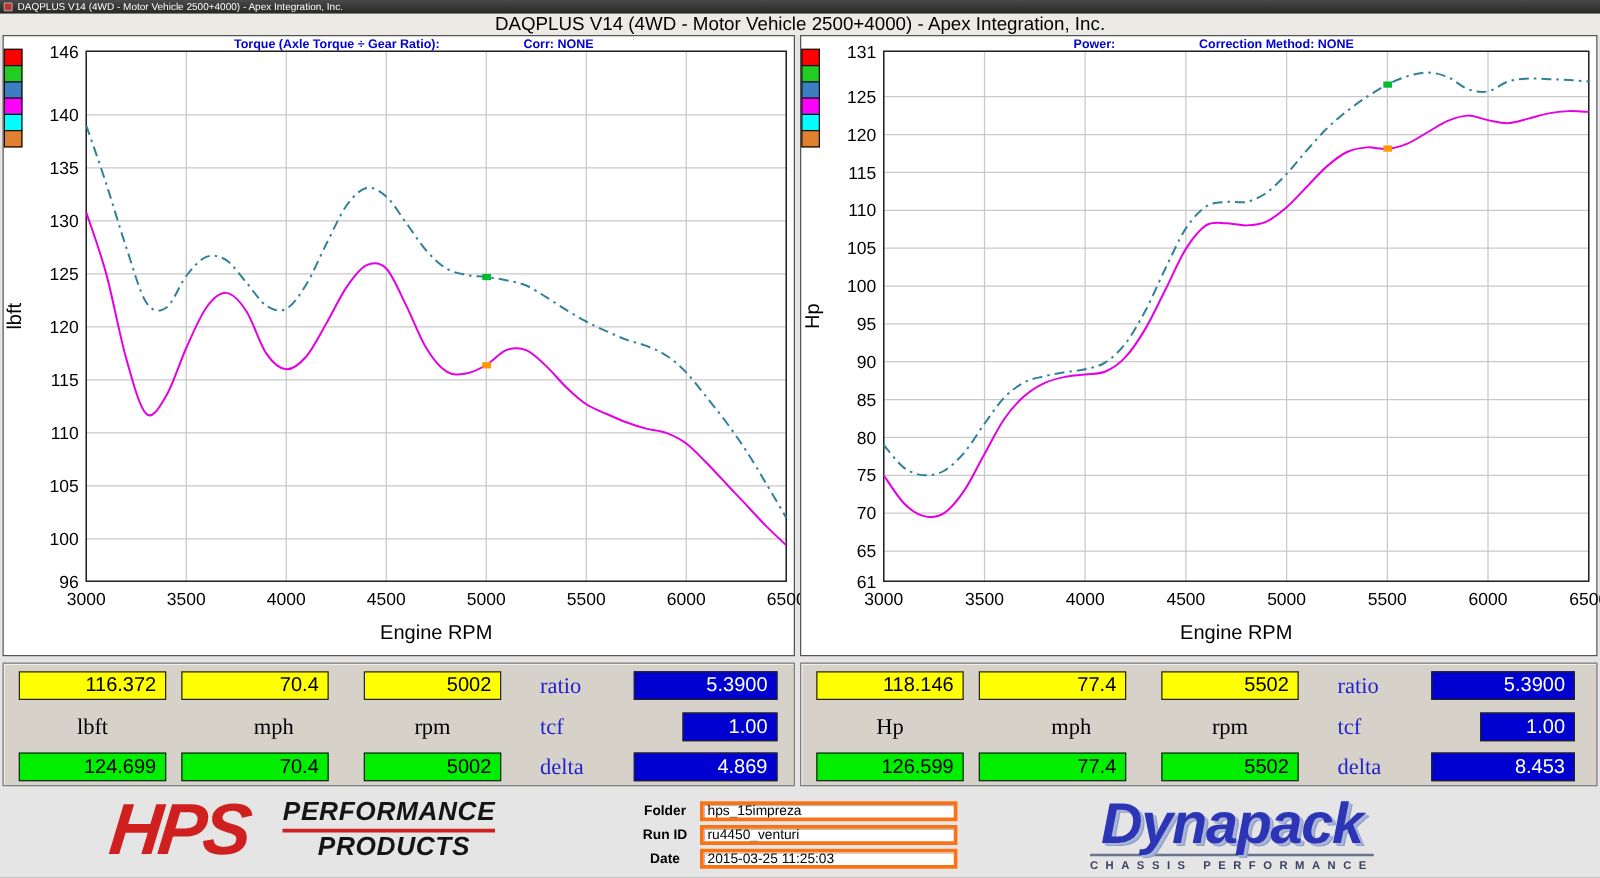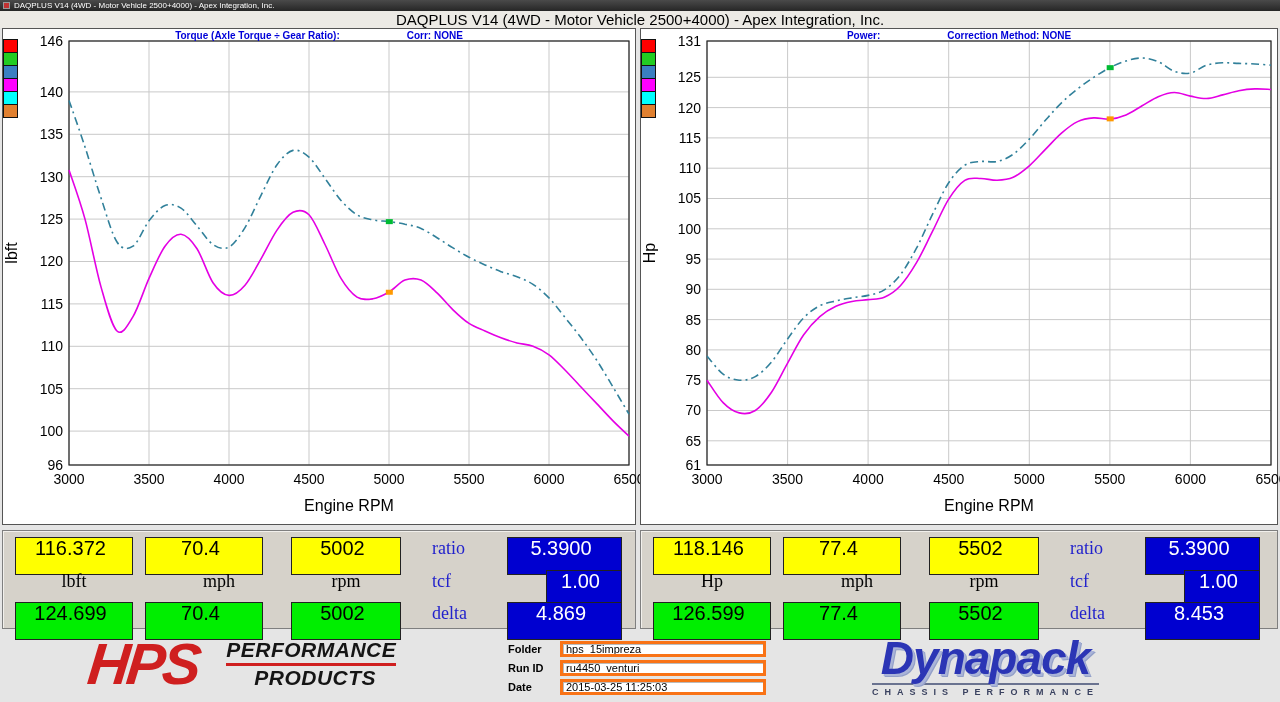--- a/index.html
+++ b/index.html
@@ -9,48 +9,48 @@
   .titlebar{position:absolute;left:0;top:0;width:100%;height:11px;background:linear-gradient(#4a4a4a,#262626);
     color:#fff;font-size:8px;display:flex;align-items:center;gap:4px;padding-left:3px}
   .app-icon{width:7px;height:7px;background:#c23232;border:1px solid #999;flex:0 0 auto}
 
   .app-title{position:absolute;left:0;top:11px;width:100%;height:17px;background:#eceae5;
     text-align:center;font-size:15px;line-height:17px;color:#000}
 
   .chart-panel{position:absolute;top:28px;height:497px;background:#fff;border:1px solid #555}
   .chart-panel.left{left:2px;width:634px}
   .chart-panel.right{left:640px;width:638px}
-  .chart-header{position:absolute;top:1px;left:0;width:100%;display:flex;justify-content:center;gap:67px;
+  .chart-header{position:absolute;top:1px;left:12px;width:100%;display:flex;justify-content:center;gap:67px;
     font-size:10px;font-weight:bold;color:#0000d8;z-index:2}
   .swatch-col{position:absolute;left:0;top:11px;z-index:2}
   .swatch{width:15px;height:14px;border:1px solid #111;margin-top:-1px}
   svg.plot{position:absolute;left:0;top:0;overflow:visible;font-family:"Liberation Sans",sans-serif}
 
   .readout-panel{position:absolute;top:530px;height:99px;background:#d6d2ca;border:1px solid #7f7f7f;
     box-shadow:inset 1px 1px 0 #f2f0ec}
   .readout-panel.left{left:2px;width:634px}
   .readout-panel.right{left:640px;width:638px}
-  .val-box{position:absolute;height:38px;border:1px solid #222;font-size:20px;line-height:21px;
-    text-align:center;padding-right:7px}
+  .val-box{position:absolute;height:23px;border:1px solid #222;font-size:16px;line-height:21px;
+    text-align:right;padding-right:7px}
   .val-box.yellow{background:#ffff00;color:#000}
   .val-box.green{background:#00ee00;color:#000}
   .val-box.blue{background:#0000d0;color:#fff}
   .r1{top:6px}.r2{top:39px}.r3{top:71px}
   .c1{left:12px;width:118px}.c2{left:142px;width:118px}.c3{left:288px;width:110px}
   .cb{left:504px;width:115px}.cbs{left:543px;width:76px}
   .unit-label{position:absolute;font-family:"Liberation Serif",serif;font-size:18px;color:#000;
     text-align:center;line-height:23px;height:23px}
   .u1{left:12px;width:118px}.u2{left:157px;width:118px}.u3{left:288px;width:110px}
   .blue-label{position:absolute;left:429px;width:72px;font-family:"Liberation Serif",serif;font-size:18px;
     color:#2222cc;line-height:23px;height:23px}
 
   .footer{position:absolute;left:0;top:630px;width:1280px;height:72px}
   .fields{position:absolute;left:508px;top:11px}
   .field-row{display:flex;align-items:center;margin-bottom:3px}
-  .field-label{width:52px;text-align:left;font-size:11px;font-weight:bold;color:#000;padding-right:4px}
+  .field-label{width:52px;text-align:center;font-size:11px;font-weight:bold;color:#000;padding-right:4px}
   .field-input{width:206px;height:16px;font-size:11px;border:3px solid #f97316;background:#fff;
     padding:0 3px;font-family:"Liberation Sans",sans-serif;box-shadow:inset 1px 1px 0 #bbb}
 
   .hps{position:absolute;left:88px;top:6px;display:flex;align-items:center}
   .hps-acronym{font-size:58px;font-style:italic;font-weight:900;color:#cf1f1f;letter-spacing:-3px;
     line-height:56px;transform:skewX(-6deg)}
   .hps-words{margin-left:28px}
   .hps-word1{font-size:21px;font-style:italic;font-weight:800;color:#151515;letter-spacing:.5px;
     border-bottom:3px solid #cf1f1f;padding-bottom:1px;display:inline-block}
   .hps-word2{font-size:21px;font-style:italic;font-weight:800;color:#151515;margin-left:28px;letter-spacing:.5px}

